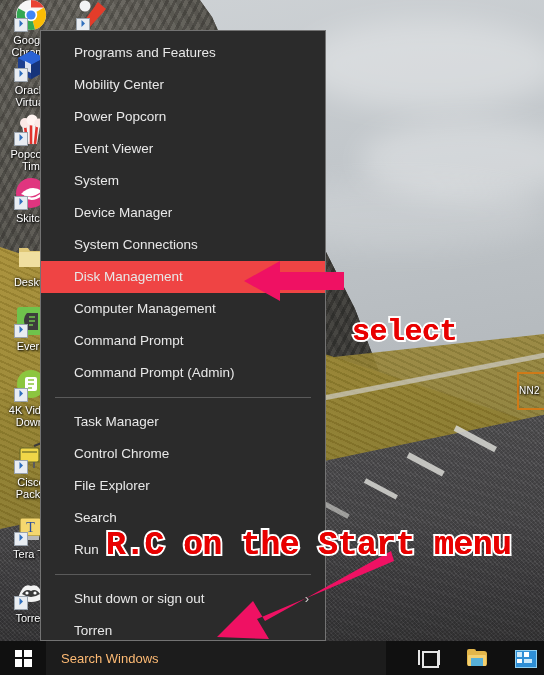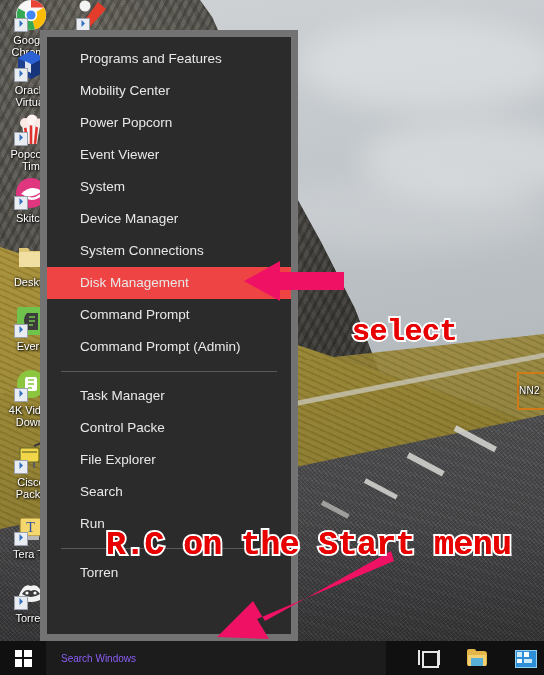--- a/index.html
+++ b/index.html
@@ -90,22 +90,22 @@
     background:#e9edf2;border:1px solid #9aa3ad;
   }
   .shortcut-arrow:after{
     content:"";position:absolute;left:2px;top:2px;
     border-left:5px solid transparent;border-bottom:5px solid #2f6fbd;
     transform:rotate(-45deg);
   }
 
   
   .winx{
-    position:absolute;left:40px;top:30px;width:258px;height:611px;
-    background:#2b2b2b;border:7px solid #737373;
+    position:absolute;left:40px;top:30px;width:286px;height:611px;
+    background:#2b2b2b;border:1px solid #737373;
     box-sizing:border-box;
   }
   .winx-item{
     position:relative;height:32px;line-height:32px;
     color:#e8e8e8;font-size:13.5px;padding-left:33px;
     white-space:nowrap;box-sizing:border-box;
   }
   .winx-item.hl{background:#ef4444;}
   .winx-chevron{
     position:absolute;right:16px;top:0;height:32px;line-height:32px;
@@ -154,21 +154,21 @@
     display:flex;align-items:center;justify-content:center;
   }
   .winlogo{position:relative;width:17px;height:17px;}
   .winlogo i{position:absolute;background:#fff;display:block;}
   .winlogo i:nth-child(1){left:0;top:0;width:7.5px;height:7.5px;}
   .winlogo i:nth-child(2){left:9px;top:0;width:8px;height:7.5px;}
   .winlogo i:nth-child(3){left:0;top:9px;width:7.5px;height:8px;}
   .winlogo i:nth-child(4){left:9px;top:9px;width:8px;height:8px;}
   .search-box{
     position:absolute;left:46px;top:0;width:340px;height:34px;
-    background:#1c1c1c;color:#8b5cf6;font-size:10px;
+    background:#1c1c1c;color:#fdba74;font-size:13px;
     display:flex;align-items:center;padding-left:15px;box-sizing:border-box;
   }
   .tb-icons{position:absolute;right:8px;top:0;height:34px;display:flex;align-items:center;gap:26px;}
   .tb-ico{width:22px;height:22px;position:relative;}
   
   .tv-box{position:absolute;left:4px;top:4px;width:13px;height:13px;border:2px solid #e6e6e6;}
   .tv-l{position:absolute;left:0;top:3px;width:2px;height:15px;background:#e6e6e6;}
   .tv-r{position:absolute;right:0;top:3px;width:2px;height:15px;background:#e6e6e6;}
   
   .fd-back{position:absolute;left:1px;top:4px;width:20px;height:15px;background:#e3b64a;border-radius:1px 3px 2px 2px;}
@@ -366,29 +366,31 @@
   <div class="winx" id="winx-menu">
       <div class="winx-gap"></div>
       <div class="winx-item"><span>Programs and Features</span></div>
       <div class="winx-item"><span>Mobility Center</span></div>
       <div class="winx-item"><span>Power Popcorn</span></div>
       <div class="winx-item"><span>Event Viewer</span></div>
       <div class="winx-item"><span>System</span></div>
       <div class="winx-item"><span>Device Manager</span></div>
       <div class="winx-item"><span>System Connections</span></div>
       <div class="winx-item hl"><span>Disk Management</span></div>
+      <div class="winx-item"><span>Computer Management</span></div>
       <div class="winx-item"><span>Command Prompt</span></div>
       <div class="winx-item"><span>Command Prompt (Admin)</span></div>
       <div class="winx-sep"></div>
       <div class="winx-item"><span>Task Manager</span></div>
-      <div class="winx-item"><span>Control Packe</span></div>
+      <div class="winx-item"><span>Control Chrome</span></div>
       <div class="winx-item"><span>File Explorer</span></div>
       <div class="winx-item"><span>Search</span></div>
       <div class="winx-item"><span>Run</span></div>
       <div class="winx-sep"></div>
+      <div class="winx-item"><span>Shut down or sign out</span><span class="winx-chevron">›</span></div>
       <div class="winx-item"><span>Torren</span></div>
     </div>
 
   <svg class="arrow" style="left:236px;top:258px;" width="110" height="46">
     <path d="M108 14 L44 14 L44 3 L8 23 L44 43 L44 32 L108 32 Z" fill="#ef1163"></path>
   </svg>
 
   <svg class="arrow" style="left:195px;top:545px;" width="200" height="95">
     <path d="M196 6 L70 76 L58 56 L22 92 L74 94 L62 74 L199 16 Z" fill="#ef1163"></path>
   </svg>

